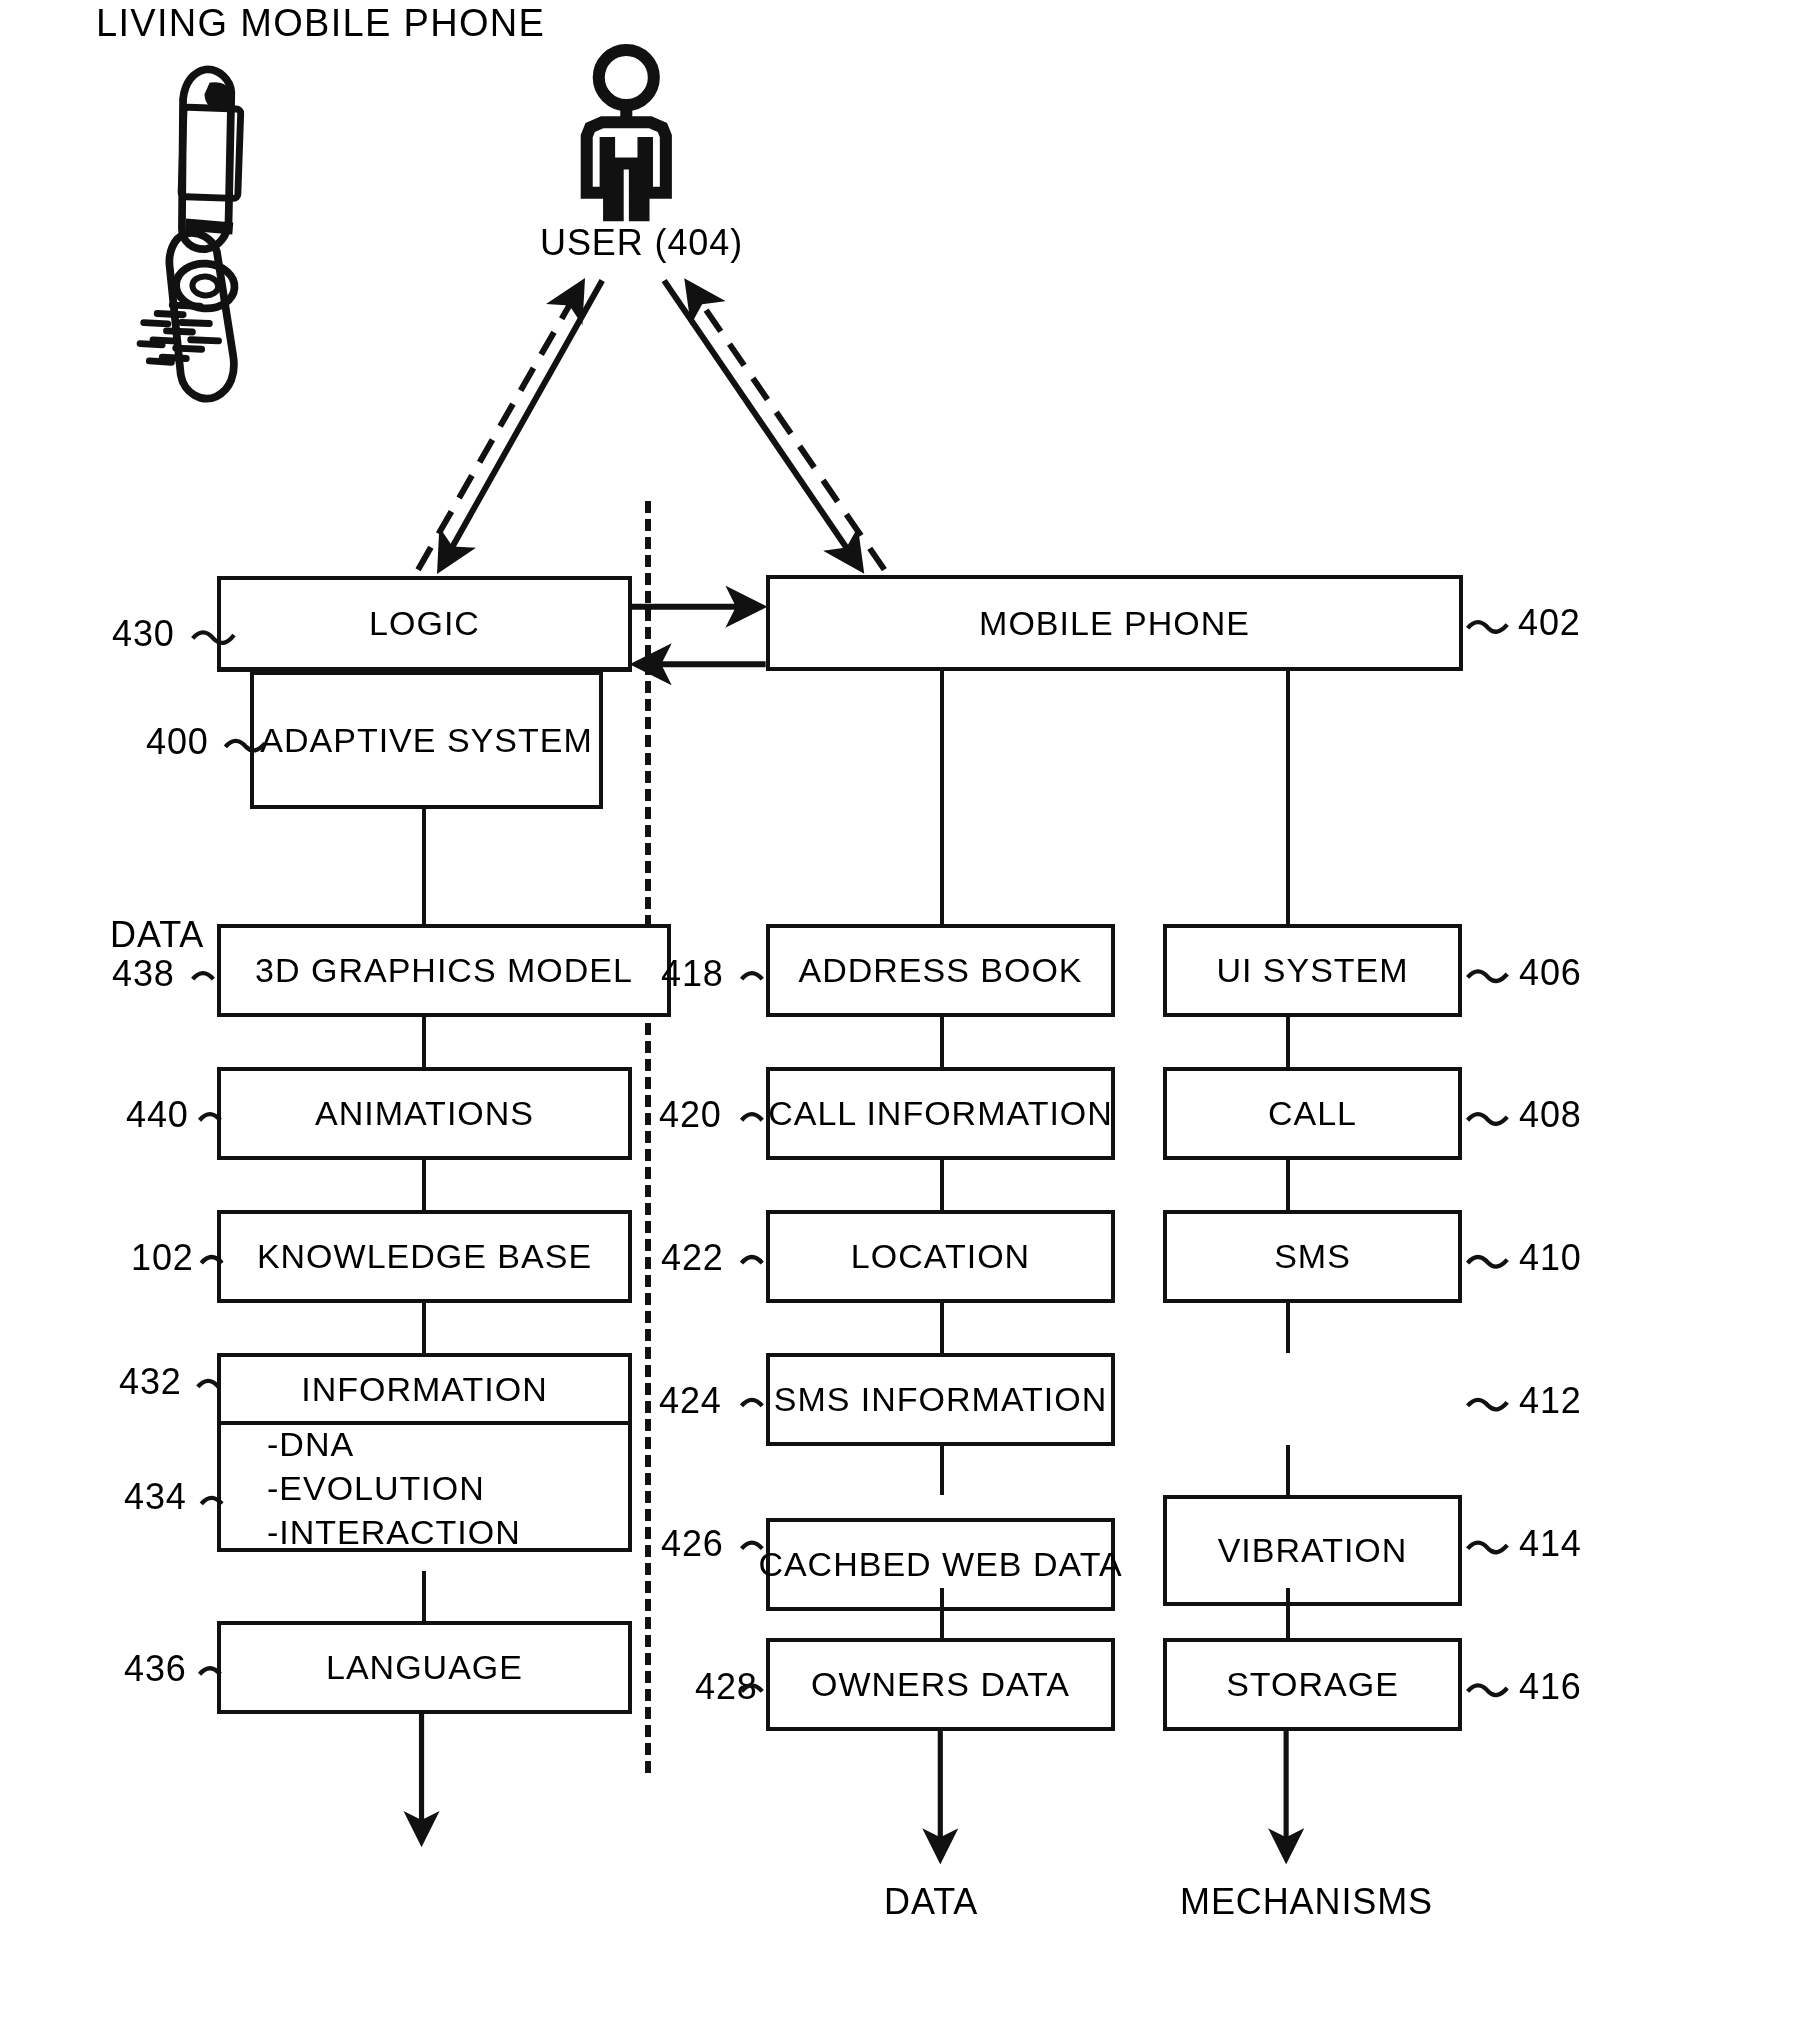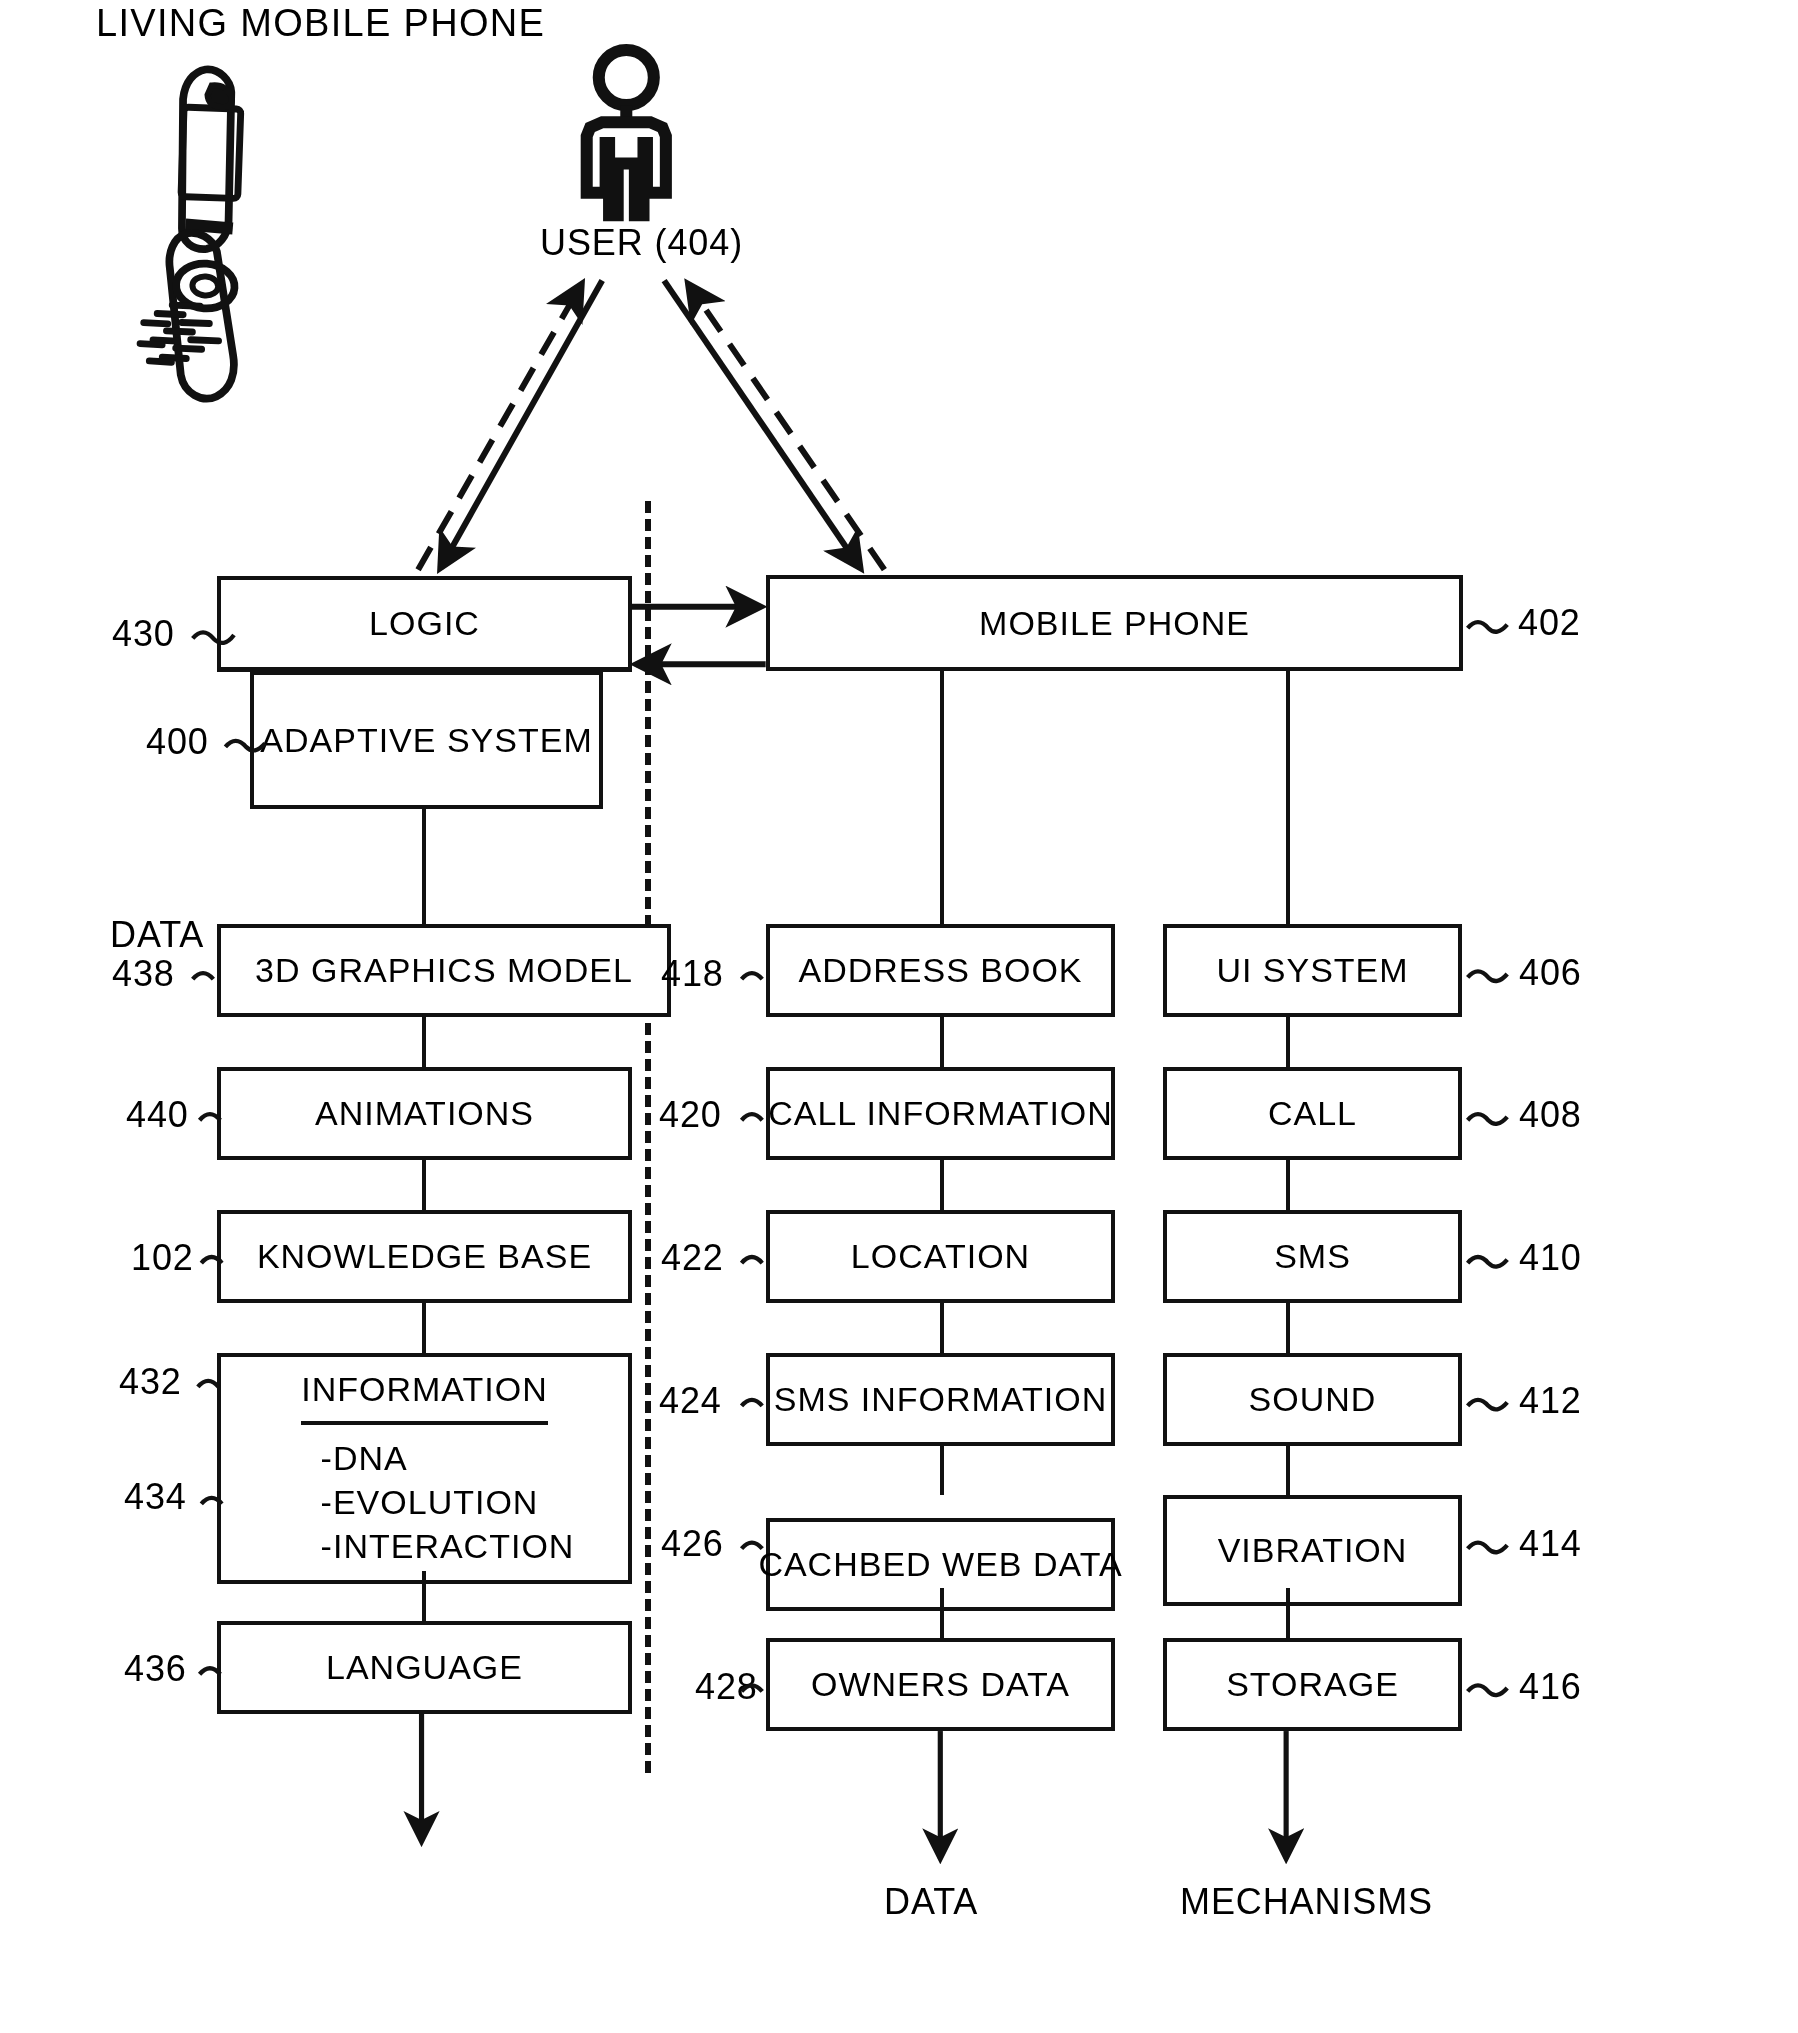--- a/index.html
+++ b/index.html
@@ -168,21 +168,21 @@
   <div class="box" style="left:217px;top:1210px;width:415px;height:93px;">
     <span class="btxt">KNOWLEDGE BASE</span>
   </div>
   <div class="ref" style="left:131px;top:1237px;">102</div>
   <svg class="ov" viewBox="0 0 2090 2364" width="1798" height="2034">
     <path d="M234,1468 q12,-14 24,0" stroke="#111" stroke-width="5" fill="none"></path>
   </svg>
 
   <div class="vline" style="left:422px;top:1303px;height:50px;"></div>
 
-  <div class="infobox" style="left:217px;top:1353px;width:415px;height:231px;align-items:center;">
+  <div class="infobox" style="left:217px;top:1353px;width:415px;height:199px;">
     <div class="infohdr">INFORMATION</div>
     <div class="infobody">
       <div class="li">-DNA</div>
       <div class="li">-EVOLUTION</div>
       <div class="li">-INTERACTION</div>
     </div>
   </div>
   <div class="ref" style="left:119px;top:1361px;">432</div>
   <svg class="ov" viewBox="0 0 2090 2364" width="1798" height="2034">
     <path d="M230,1612 q12,-14 24,0" stroke="#111" stroke-width="5" fill="none"></path>
@@ -275,23 +275,20 @@
 
   <div class="box" style="left:1163px;top:1210px;width:299px;height:93px;">
     <span class="btxt">SMS</span>
   </div>
   <div class="ref" style="left:1519px;top:1237px;">410</div>
   <svg class="ov" viewBox="0 0 2090 2364" width="1798" height="2034">
       <path d="M1706,1468 q12,-14 24,0 q10,10 22,-4" stroke="#111" stroke-width="5" fill="none"></path>
     </svg>
   <div class="vline" style="left:1286px;top:1303px;height:50px;"></div>
 
-  <div class="box" style="left:1163px;top:1353px;width:299px;height:93px;">
-    <span class="btxt">SOUND</span>
-  </div>
   <div class="ref" style="left:1519px;top:1380px;">412</div>
   <svg class="ov" viewBox="0 0 2090 2364" width="1798" height="2034">
       <path d="M1706,1634 q12,-14 24,0 q10,10 22,-4" stroke="#111" stroke-width="5" fill="none"></path>
     </svg>
   <div class="vline" style="left:1286px;top:1445px;height:50px;"></div>
 
   <div class="box" style="left:1163px;top:1495px;width:299px;height:111px;">
     <span class="btxt">VIBRATION</span>
   </div>
   <div class="ref" style="left:1519px;top:1523px;">414</div>

